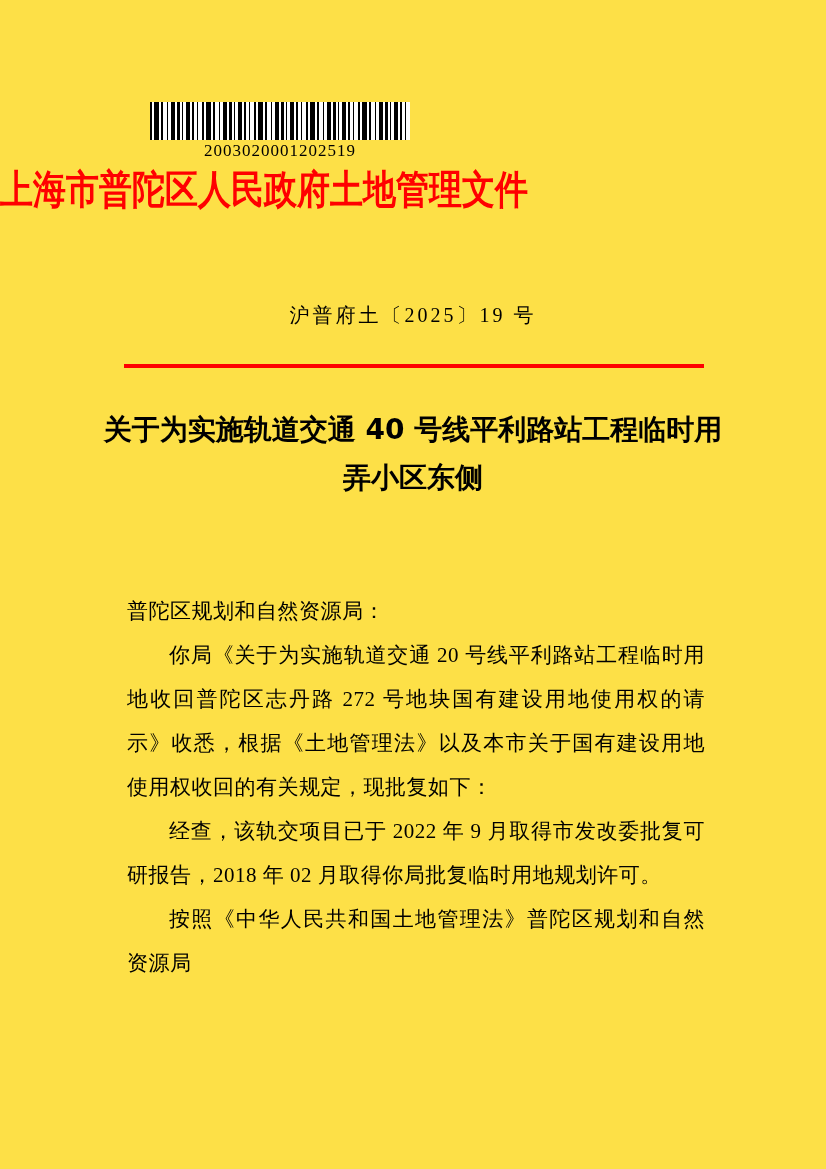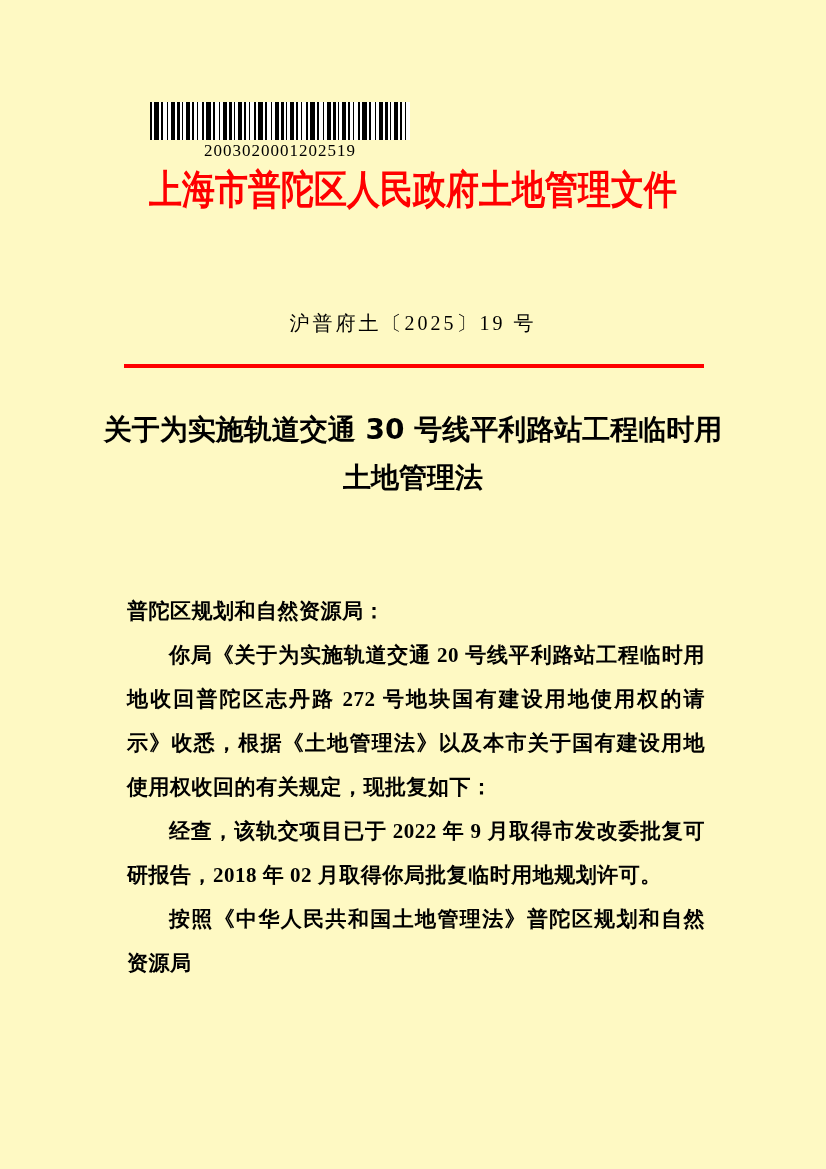--- a/index.html
+++ b/index.html
@@ -4,21 +4,21 @@
 <style>
   html, body {
     margin: 0;
     padding: 0;
     background: #ffffff;
   }
   .page {
     position: relative;
     width: 826px;
     height: 1169px;
-    background: #fef9c3;
+    background: #fde047;
     overflow: hidden;
     font-family: "Liberation Serif", "DejaVu Serif", serif;
     color: #000000;
   }
 
   
   .barcode {
     position: absolute;
     left: 150px;
     top: 102px;
@@ -46,39 +46,38 @@
     letter-spacing: 1px;
     font-family: "Liberation Serif", "DejaVu Serif", serif;
   }
 
   
   .red-header {
     position: absolute;
     left: 0;
     top: 170px;
     width: 826px;
-    text-align: center;
     color: #ff0000;
     font-weight: bold;
     font-size: 33px;
     line-height: 40px;
     font-family: "Liberation Serif", "DejaVu Serif", serif;
   }
   .red-header .stretch {
     display: inline-block;
     white-space: nowrap;
     transform: scaleY(1.2);
     transform-origin: center center;
   }
 
   
   .doc-number {
     position: absolute;
     left: 0;
-    top: 310px;
+    top: 302px;
     width: 826px;
     text-align: center;
     font-size: 20px;
     letter-spacing: 3px;
     font-family: "Liberation Serif", "DejaVu Serif", serif;
   }
 
   
   .red-rule {
     position: absolute;
@@ -115,21 +114,20 @@
     font-size: 21px;
     line-height: 44px;
     letter-spacing: 0.5px;
     text-align: justify;
     text-justify: inter-ideograph;
     font-family: "Liberation Serif", "DejaVu Serif", serif;
   }
   .body-text p {
     margin: 0;
     padding: 0;
-    font-weight: bold;
   }
   .body-text p.indent {
     text-indent: 2em;
   }
 </style>
 </head>
 <body>
 
 <div class="page">
 
@@ -139,22 +137,22 @@
 
   <div class="red-header">
     <span class="stretch">上海市普陀区人民政府土地管理文件</span>
   </div>
 
   <div class="doc-number">沪普府土〔2025〕19 号</div>
 
   <div class="red-rule"></div>
 
   <div class="main-title">
-    <div class="title-line">关于为实施轨道交通 30 号线平利路站工程临时用</div>
-    <div class="title-line">土地管理法</div>
+    <div class="title-line">关于为实施轨道交通 40 号线平利路站工程临时用</div>
+    <div class="title-line">弄小区东侧</div>
   </div>
 
   <div class="body-text">
     <p>普陀区规划和自然资源局：</p>
     <p class="indent">你局《关于为实施轨道交通 20 号线平利路站工程临时用地收回普陀区志丹路 272 号地块国有建设用地使用权的请示》收悉，根据《土地管理法》以及本市关于国有建设用地使用权收回的有关规定，现批复如下：</p>
     <p class="indent">经查，该轨交项目已于 2022 年 9 月取得市发改委批复可研报告，2018 年 02 月取得你局批复临时用地规划许可。</p>
     <p class="indent">按照《中华人民共和国土地管理法》普陀区规划和自然资源局</p>
   </div>
 
 </div>

